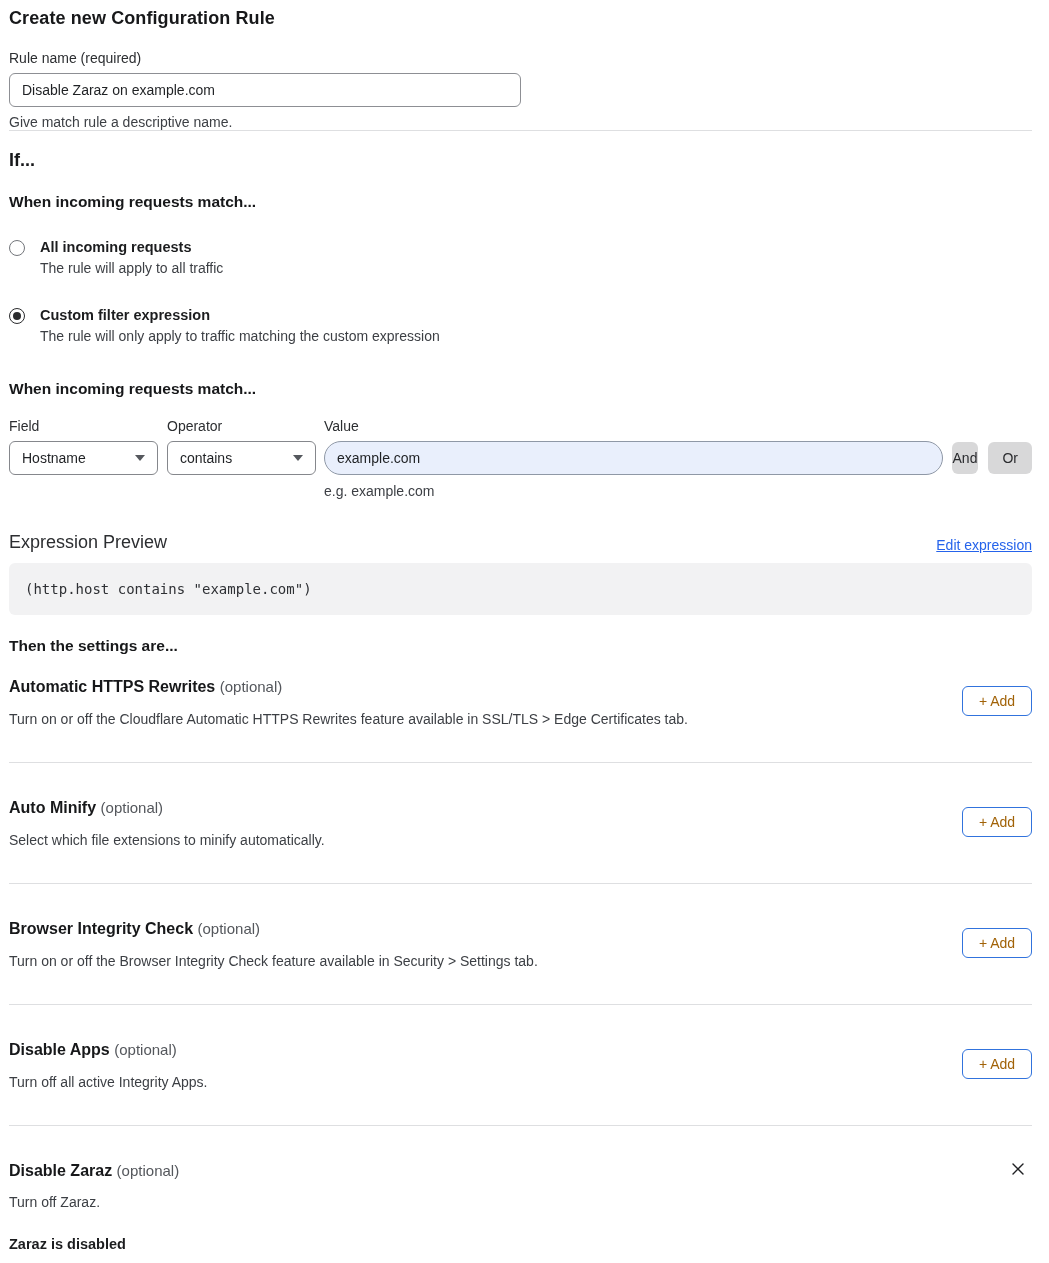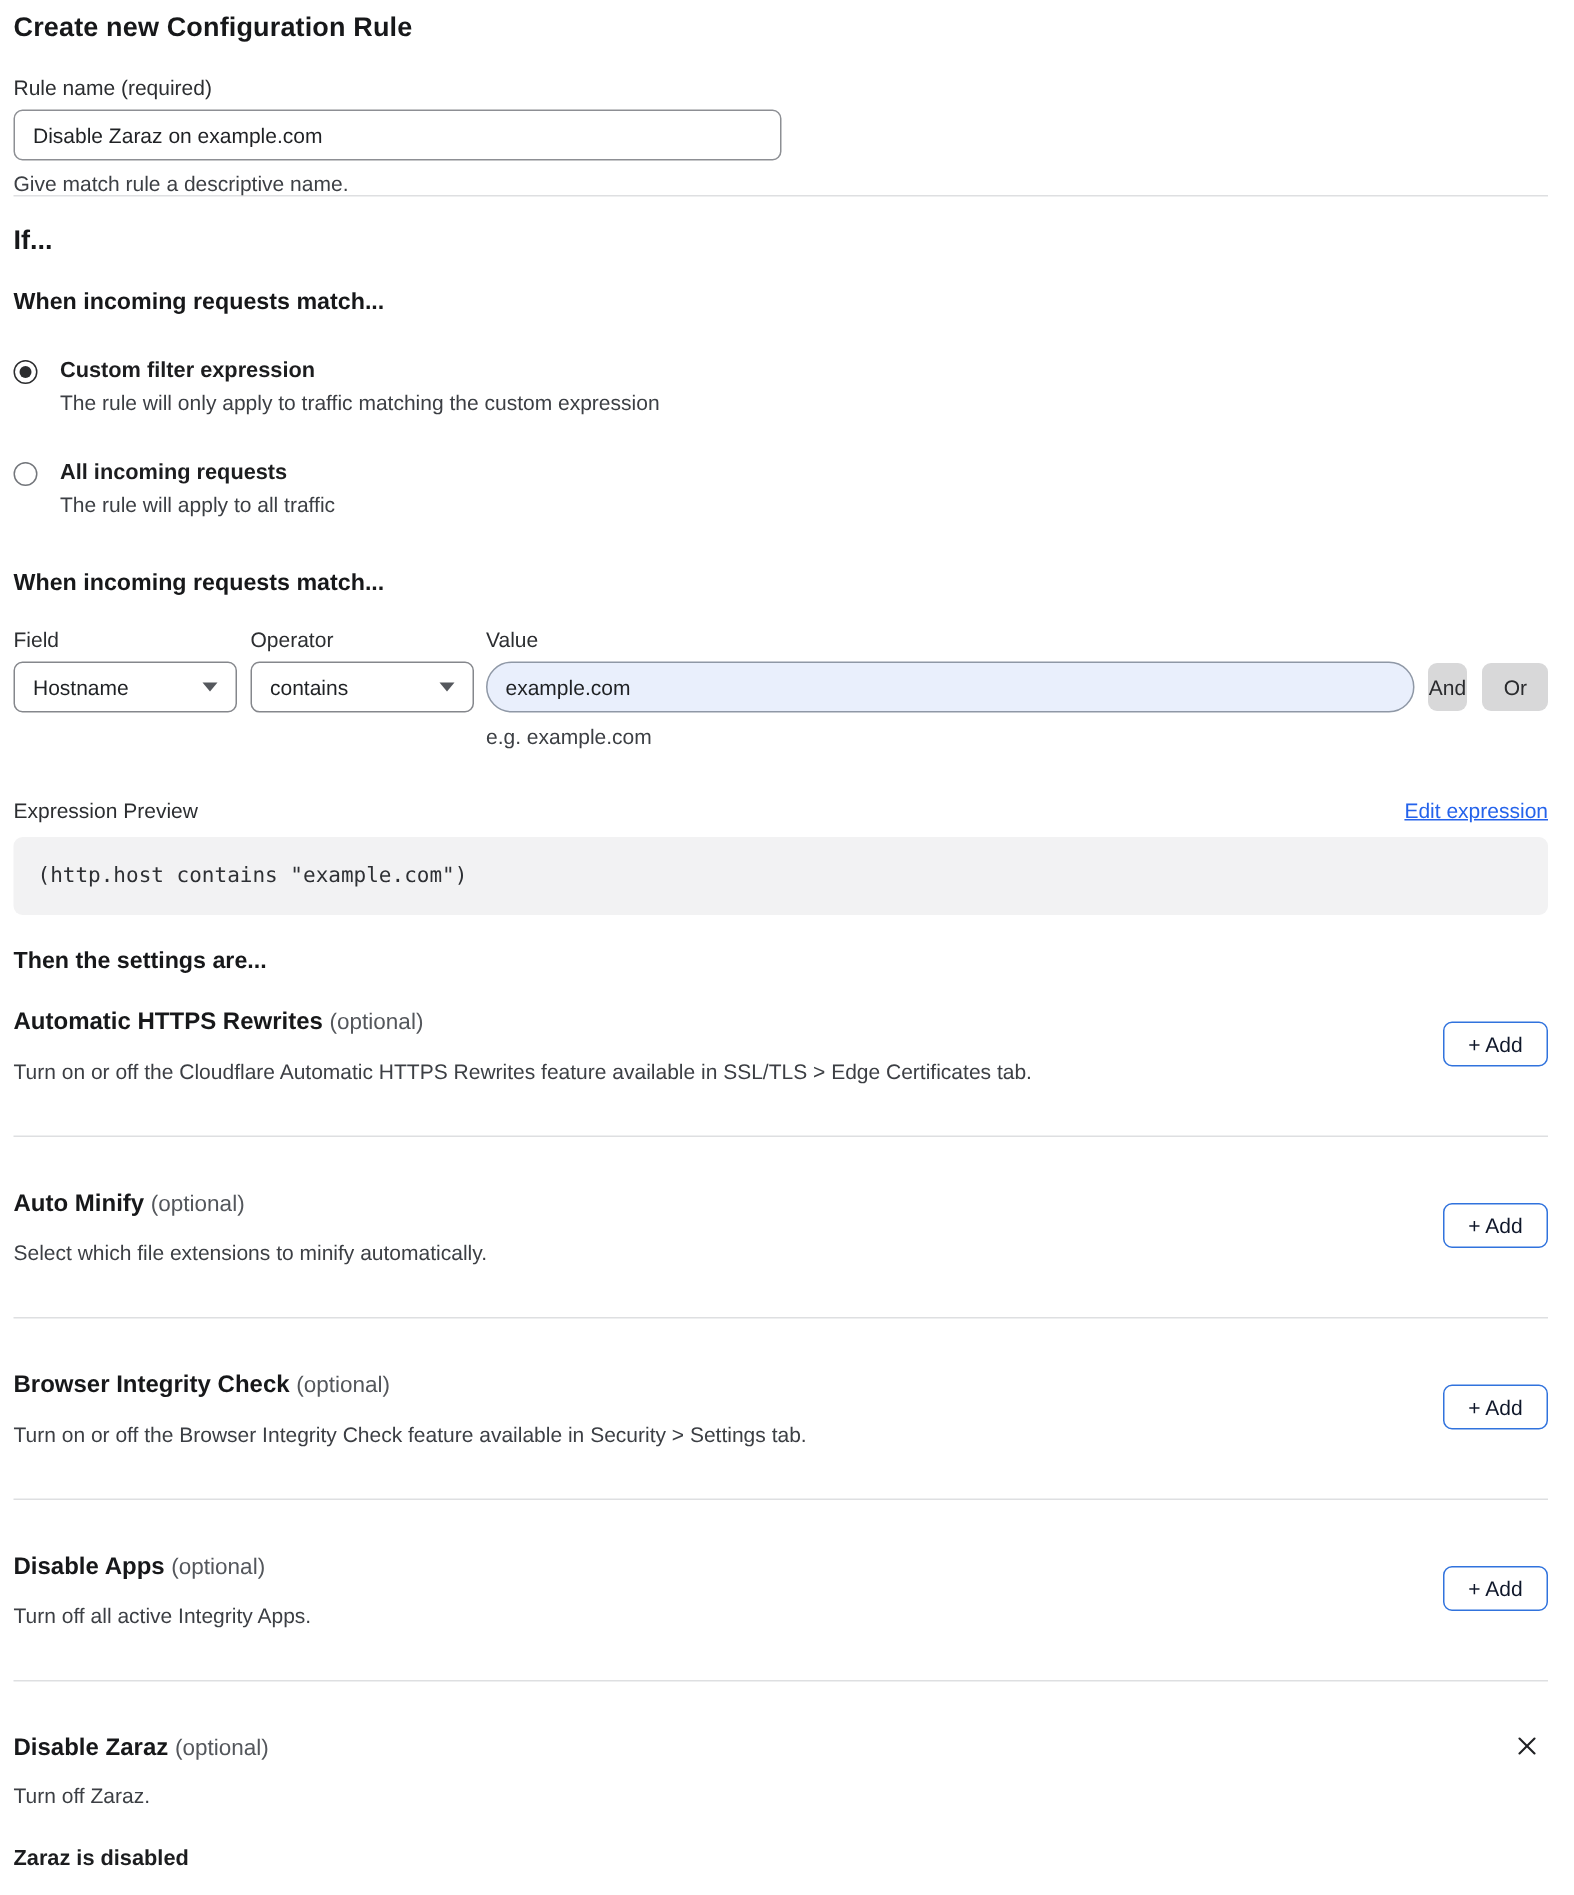--- a/index.html
+++ b/index.html
@@ -136,21 +136,21 @@
     cursor: pointer;
   }
   .conj-btn.or { margin-left: 10px; padding: 0 14px; text-align: center; }
   .value-helper { margin-top: 8px; margin-left: 315px; }
 
   
   .expr-header {
     display: flex; justify-content: space-between; align-items: flex-end;
     margin-top: 33px;
   }
-  .expr-label { font-size: 14px; color: #2c2e31; }
+  .expr-label { font-size: 18px; color: #2c2e31; }
   .expr-edit-link {
     font-size: 14px;
     color: #2563eb;
     text-decoration: underline;
     cursor: pointer;
   }
   .expr-box {
     margin-top: 10px;
     height: 52px;
     background: #f2f2f3;
@@ -178,21 +178,21 @@
   .setting-title { font-size: 16px; font-weight: 700; color: #17181a; }
   .setting-optional { font-size: 15px; font-weight: 400; color: #54575c; }
   .setting-desc { margin-top: 15px; font-size: 14px; color: #3c3f44; }
   .add-btn {
     flex: 0 0 auto;
     margin-top: 8px;
     width: 70px; height: 30px;
     background: #ffffff;
     border: 1px solid #3173dd;
     border-radius: 6px;
-    color: #0f172a;
+    color: #a16207;
     font-family: "Liberation Sans", sans-serif;
     font-size: 14px;
     cursor: pointer;
   }
 
   
   .zaraz-section { padding-top: 36px; }
   .zaraz-title-row { display: flex; justify-content: space-between; align-items: flex-start; }
   .close-icon {
     margin: -2px 5px 0 0;
@@ -214,32 +214,32 @@
   <div class="field-label rule-name-label">Rule name (required)</div>
   <input class="rule-name-input" type="text" value="Disable Zaraz on example.com" style="">
   <div class="helper-text rule-name-helper">Give match rule a descriptive name.</div>
 
   <hr class="divider divider-top">
 
   <h2 class="if-heading">If...</h2>
   <h3 class="sub-heading">When incoming requests match...</h3>
 
   <div class="radio-option">
+    <span class="radio-circle"></span>
+    <div class="radio-texts">
+      <div class="radio-label">All incoming requests</div>
+      <div class="radio-desc">The rule will apply to all traffic</div>
+    </div>
+  </div>
+
+  <div class="radio-option">
     <span class="radio-circle checked"></span>
     <div class="radio-texts">
       <div class="radio-label">Custom filter expression</div>
       <div class="radio-desc">The rule will only apply to traffic matching the custom expression</div>
-    </div>
-  </div>
-
-  <div class="radio-option">
-    <span class="radio-circle"></span>
-    <div class="radio-texts">
-      <div class="radio-label">All incoming requests</div>
-      <div class="radio-desc">The rule will apply to all traffic</div>
     </div>
   </div>
 
   <h3 class="sub-heading" style="margin-top:36px;">When incoming requests match...</h3>
 
   <div class="builder-labels">
     <div class="field-label lbl-field">Field</div>
     <div class="field-label lbl-operator">Operator</div>
     <div class="field-label lbl-value">Value</div>
   </div>

